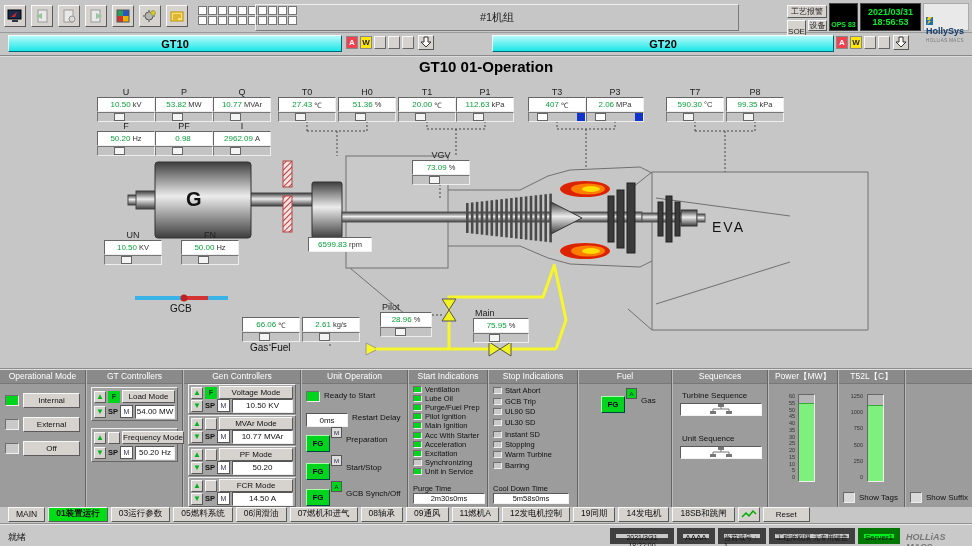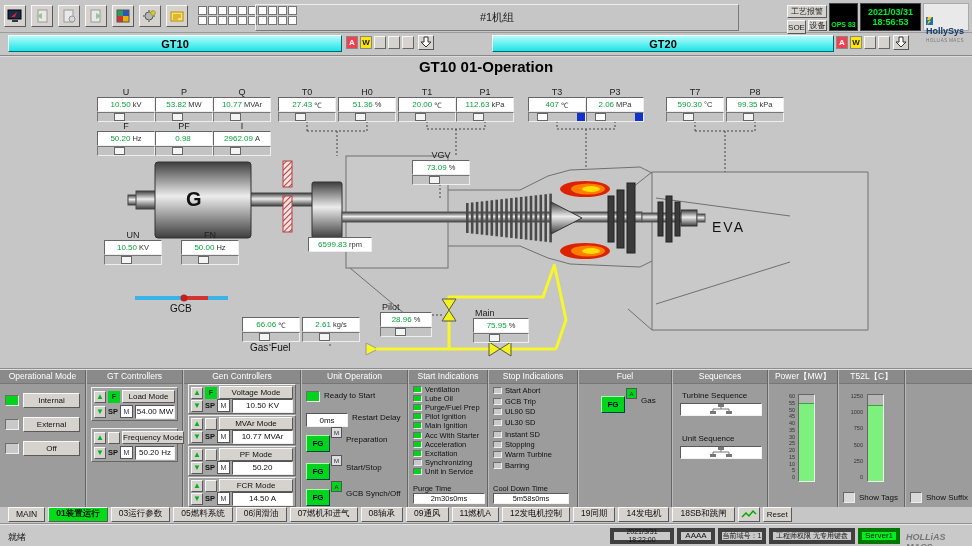--- a/index.html
+++ b/index.html
@@ -88,25 +88,25 @@
   .gauge-fill{position:absolute;left:0;bottom:0;width:100%;background:#7df07d;border-top:1px solid #3a3;}
   .g-ticks{position:absolute;width:22px;height:86px;display:flex;flex-direction:column;justify-content:space-between;}
   .g-tick{font-size:5.5px;color:#333;text-align:right;line-height:5px;}
   .chk-row{position:absolute;display:flex;align-items:center;gap:4px;font-size:8px;}
   .chk{width:10px;height:9px;background:#d9d9d9;border:1px solid;border-color:#666 #eee #eee #666;}
   
   .tabbar{position:absolute;left:0;top:505px;width:972px;height:18px;display:flex;align-items:center;gap:3px;padding-left:8px;box-sizing:border-box;z-index:5;}
   .tab{height:15px;padding:0 7px;font-size:8.5px;display:flex;align-items:center;justify-content:center;white-space:nowrap;}
   .tab.on{background:#00dd17;font-weight:bold;}
   .trendbtn{width:22px;height:15px;display:flex;align-items:center;justify-content:center;}
-  .resetbtn{width:29px;height:15px;font-size:8px;display:flex;align-items:center;justify-content:center;text-align:center;}
+  .resetbtn{width:47px;height:15px;font-size:8px;display:flex;align-items:center;justify-content:center;text-align:center;}
   
   .statusbar{position:absolute;left:0;top:523px;width:972px;height:23px;background:#c9c9c9;border-top:2px groove #e6e6e6;z-index:5;}
-  .sb-box{position:absolute;top:3px;height:16px;border:4px solid #404040;background:#c9c9c9;font-size:7px;
-          display:flex;flex-direction:column;align-items:center;justify-content:center;line-height:8px;box-sizing:border-box;}
+  .sb-box{position:absolute;top:3px;height:16px;border:6px solid #404040;background:#c9c9c9;font-size:7px;
+          display:flex;flex-direction:column;align-items:center;line-height:8px;box-sizing:border-box;}
   svg{display:block;}
 </style>
 </head>
 <body>
 
 <div class="screen">
 
   <div class="toolbar">
     <div class="tb-ico btn3d" style="left:4px">
       <svg width="16" height="16">
@@ -177,21 +177,21 @@
         <i class="mini"></i>
         <i class="mini"></i>
         <i class="mini"></i>
         <i class="mini"></i>
         <i class="mini"></i>
         <i class="mini"></i>
         <i class="mini"></i>
     </div>
     <div class="station">#1机组</div>
     <div class="tb-btn btn3d" style="left:787px;top:5px;width:40px;height:13px">工艺报警</div>
-    <div class="tb-btn btn3d" style="left:787px;top:20px;width:19px;height:14px">SOE</div>
+    <div class="tb-btn btn3d" style="left:787px;top:20px;width:19px;height:22px">SOE</div>
     <div class="tb-btn btn3d" style="left:808px;top:20px;width:19px;height:11px">设备</div>
     <div class="blackbox" style="left:829px;top:3px;width:29px;height:28px;font-size:7px;padding-bottom:2px">
       <span>OPS 83</span>
     </div>
     <div class="blackbox" style="left:860px;top:3px;width:61px;height:28px;font-size:9px;justify-content:center">
       <span>2021/03/31</span>
       <span>18:56:53</span>
     </div>
     <div class="logo">
       <span class="b1"><svg width="7" height="8" style="display:inline">

